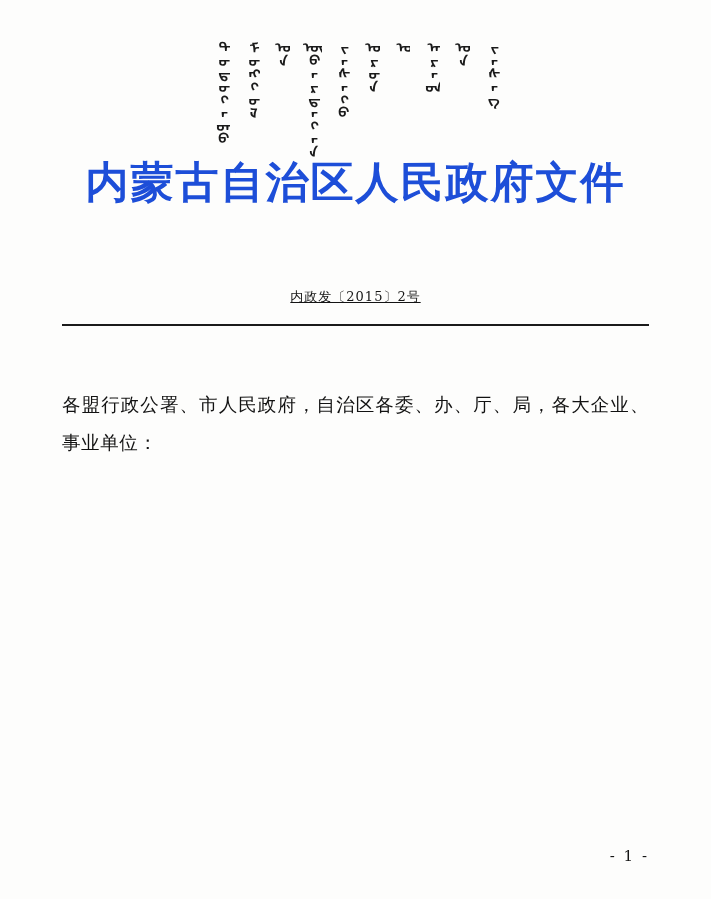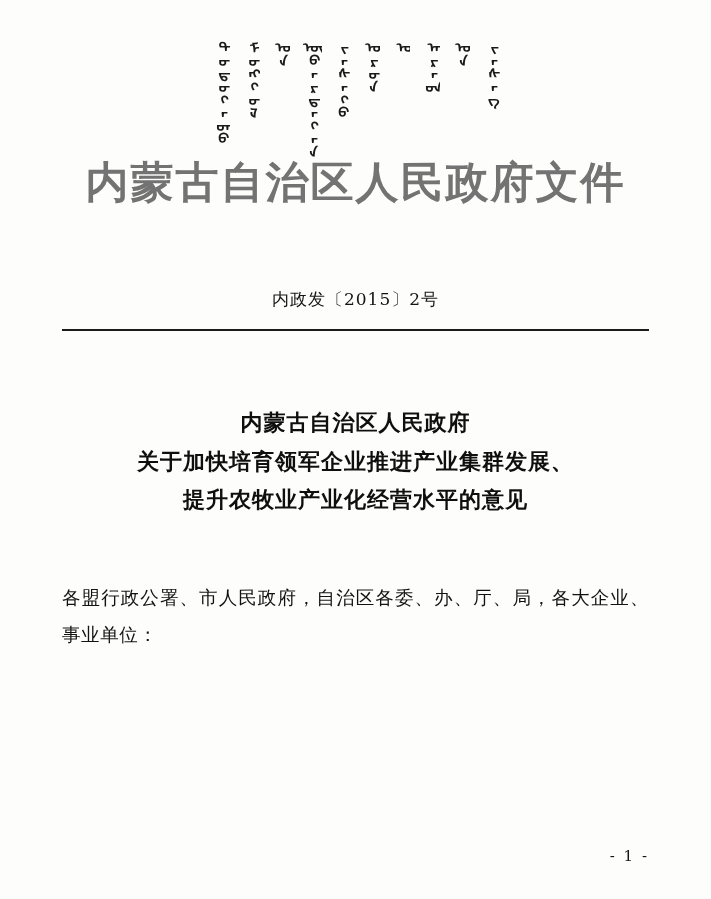--- a/index.html
+++ b/index.html
@@ -48,31 +48,32 @@
   }
 
   
   .doc-title {
     text-align: center;
     margin-top: 22px;
     font-family: "DejaVu Serif", serif;
     font-weight: bold;
     font-size: 43px;
     letter-spacing: 2px;
-    color: #737373;
+    color: #1d4ed8;
     white-space: nowrap;
   }
 
   
   .doc-number {
     text-align: center;
     margin-top: 76px;
-    font-size: 17px;
+    font-size: 13px;
     letter-spacing: 1px;
     color: #141414;
+    text-decoration: underline;
   }
 
   
   .rule {
     margin-top: 18px;
     height: 2px;
     background: #1b1b1b;
     width: 100%;
   }
 
@@ -131,25 +132,20 @@
     <span class="mongol-word">ᠤᠨ</span>
     <span class="mongol-word">ᠵᠠᠰᠠᠭ</span>
   </div>
 
   <div class="doc-title">内蒙古自治区人民政府文件</div>
 
   <div class="doc-number">内政发〔2015〕2号</div>
 
   <div class="rule"></div>
 
-  <div class="heading">
-    <div>内蒙古自治区人民政府</div>
-    <div>关于加快培育领军企业推进产业集群发展、</div>
-    <div>提升农牧业产业化经营水平的意见</div>
-  </div>
 
   <div class="body-text">
     <p>各盟行政公署、市人民政府，自治区各委、办、厅、局，各大企业、事业单位：</p>
   </div>
 
   <div class="page-number">- 1 -</div>
 
 </div>
 
 </body></html>

